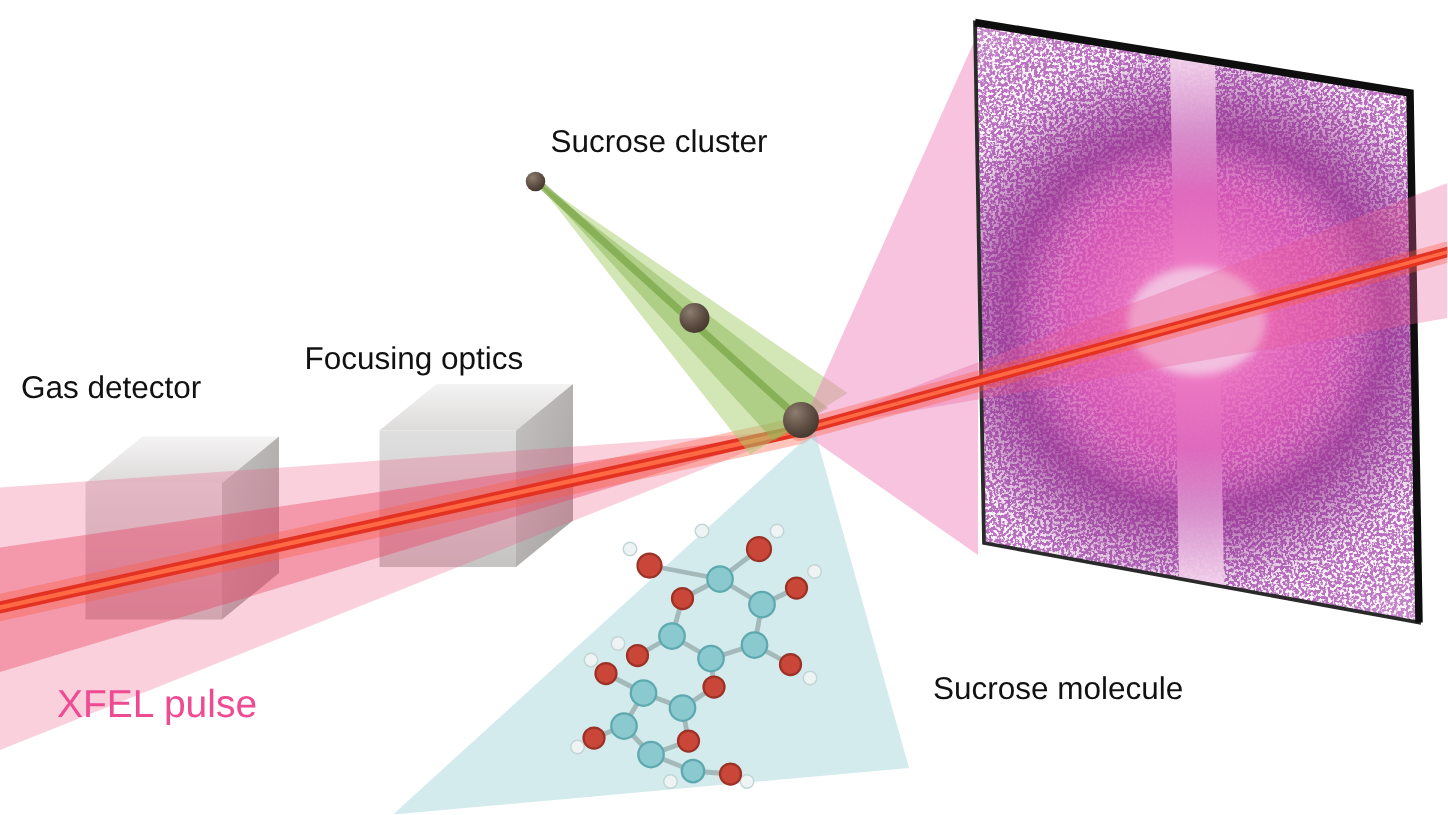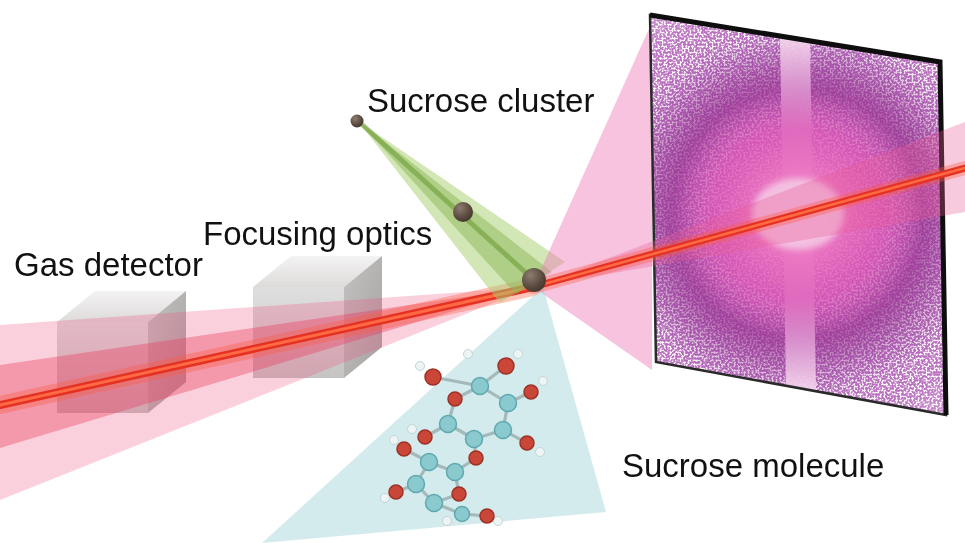--- a/index.html
+++ b/index.html
@@ -1,22 +1,22 @@
 <!DOCTYPE html>
 <html><head>
 <meta charset="utf-8">
 <style>
   html,body{margin:0;padding:0;background:#fff;}
   .scene{position:relative;width:965px;height:543px;background:#ffffff;overflow:hidden;
          font-family:"Liberation Sans", sans-serif;}
   .scene svg{position:absolute;left:0;top:0;}
-  .lbl{position:absolute;color:#111;font-size:33px;line-height:1.1;white-space:nowrap;}
+  .lbl{position:absolute;color:#111;font-size:21px;line-height:1.1;white-space:nowrap;}
   .lbl-pink{color:#ee4b93;font-size:26px;}
   #lbl-gas{left:14px;top:247px;}
-  #lbl-optics{left:203px;top:216px;}
+  #lbl-optics{left:203px;top:228px;}
   #lbl-cluster{left:367px;top:83px;}
   #lbl-molecule{left:574px;top:448px;margin-left:48px;}
   #lbl-xfel{left:38px;top:455px;}
   .atom-c{fill:#8ac9ce;stroke:#5ea9af;stroke-width:1.5;}
   .atom-o{fill:#c94638;stroke:#9c3226;stroke-width:1.5;}
   .atom-h{fill:#eef4f4;stroke:#c3d5d6;stroke-width:1;}
   .bond{stroke:#a3b9ba;stroke-width:3.2;stroke-linecap:round;}
 </style>
 </head>
 <body>
@@ -189,13 +189,14 @@
       <line x1="533" y1="287" x2="965" y2="168" stroke="#ff6a45" stroke-width="2.5" stroke-linecap="round"></line>
     </g>
 
     <circle cx="534" cy="280" r="12" fill="url(#dropGrad)"></circle>
   </svg>
 
   <div class="lbl" id="lbl-gas">Gas detector</div>
   <div class="lbl" id="lbl-optics">Focusing optics</div>
   <div class="lbl" id="lbl-cluster">Sucrose cluster</div>
   <div class="lbl" id="lbl-molecule">Sucrose molecule</div>
+  <div class="lbl lbl-pink" id="lbl-xfel">XFEL pulse</div>
 </div>
 
 </body></html>

